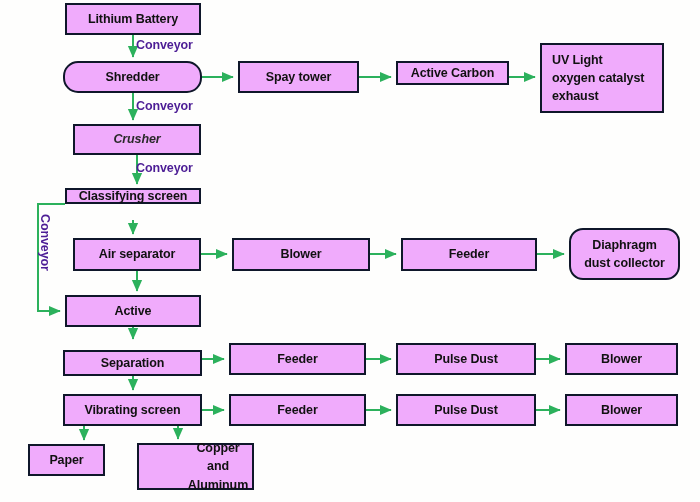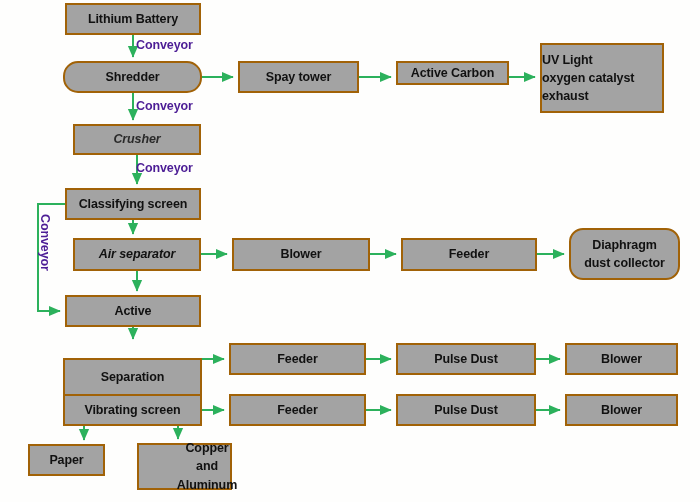--- a/index.html
+++ b/index.html
@@ -14,35 +14,36 @@
     overflow: hidden;
   }
   #canvas {
     position: relative;
     width: 700px;
     height: 502px;
   }
   .node {
     position: absolute;
     box-sizing: border-box;
-    border: 2px solid #a16207;
-    background: #a3a3a3;
+    border: 2px solid #0f172a;
+    background: #f0abfc;
     display: flex;
     align-items: center;
     justify-content: center;
     text-align: center;
     color: #111111;
     font-weight: bold;
     font-size: 12.5px;
     line-height: 1.45;
     letter-spacing: -0.1px;
   }
   .node.left-align {
     justify-content: flex-start;
     text-align: left;
+    padding-left: 10px;
   }
   .node.light {
     font-weight: 600;
     color: #2a2a2a;
   }
   .edge-label {
     position: absolute;
     font-size: 12.5px;
     font-weight: bold;
     color: #4c1d95;
@@ -113,40 +114,40 @@
         <span style="white-space: pre-line;">Active Carbon</span>
       </div>
       <div class="node left-align" style="left: 540px; top: 43px; width: 124px; height: 70px;">
         <span style="white-space: pre-line;">UV Light
 oxygen catalyst
 exhaust</span>
       </div>
       <div class="node light" style="left: 73px; top: 124px; width: 128px; height: 31px; font-style: italic;">
         <span style="white-space: pre-line;">Crusher</span>
       </div>
-      <div class="node" style="left: 65px; top: 188px; width: 136px; height: 32px;">
+      <div class="node" style="left: 65px; top: 188px; width: 136px; height: 16px;">
         <span style="white-space: pre-line;">Classifying screen</span>
       </div>
-      <div class="node" style="left: 73px; top: 238px; width: 128px; height: 33px; font-style: italic;">
+      <div class="node" style="left: 73px; top: 238px; width: 128px; height: 33px;">
         <span style="white-space: pre-line;">Air separator</span>
       </div>
       <div class="node" style="left: 232px; top: 238px; width: 138px; height: 33px;">
         <span style="white-space: pre-line;">Blower</span>
       </div>
       <div class="node" style="left: 401px; top: 238px; width: 136px; height: 33px;">
         <span style="white-space: pre-line;">Feeder</span>
       </div>
       <div class="node" style="left: 569px; top: 228px; width: 111px; height: 52px; border-radius: 14px;">
         <span style="white-space: pre-line;">Diaphragm
 dust collector</span>
       </div>
       <div class="node" style="left: 65px; top: 295px; width: 136px; height: 32px;">
         <span style="white-space: pre-line;">Active</span>
       </div>
-      <div class="node" style="left: 63px; top: 358px; width: 139px; height: 38px;">
+      <div class="node" style="left: 63px; top: 350px; width: 139px; height: 26px;">
         <span style="white-space: pre-line;">Separation</span>
       </div>
       <div class="node" style="left: 229px; top: 343px; width: 137px; height: 32px;">
         <span style="white-space: pre-line;">Feeder</span>
       </div>
       <div class="node" style="left: 396px; top: 343px; width: 140px; height: 32px;">
         <span style="white-space: pre-line;">Pulse Dust</span>
       </div>
       <div class="node" style="left: 565px; top: 343px; width: 113px; height: 32px;">
         <span style="white-space: pre-line;">Blower</span>
@@ -159,21 +160,21 @@
       </div>
       <div class="node" style="left: 396px; top: 394px; width: 140px; height: 32px;">
         <span style="white-space: pre-line;">Pulse Dust</span>
       </div>
       <div class="node" style="left: 565px; top: 394px; width: 113px; height: 32px;">
         <span style="white-space: pre-line;">Blower</span>
       </div>
       <div class="node" style="left: 28px; top: 444px; width: 77px; height: 32px;">
         <span style="white-space: pre-line;">Paper</span>
       </div>
-      <div class="node" style="left: 137px; top: 443px; width: 95px; height: 47px; padding-left: 45px;">
+      <div class="node" style="left: 137px; top: 443px; width: 117px; height: 47px; padding-left: 45px;">
         <span style="white-space: pre-line;">Copper and
 Aluminum</span>
       </div>
     </div>
   <div id="labels-layer">
       <div class="edge-label" style="left: 136px; top: 38px;">Conveyor</div>
       <div class="edge-label" style="left: 136px; top: 99px;">Conveyor</div>
       <div class="edge-label" style="left: 136px; top: 161px;">Conveyor</div>
       <div class="edge-label vertical" style="left: 38px; top: 214px;">Conveyor</div>
     </div>

